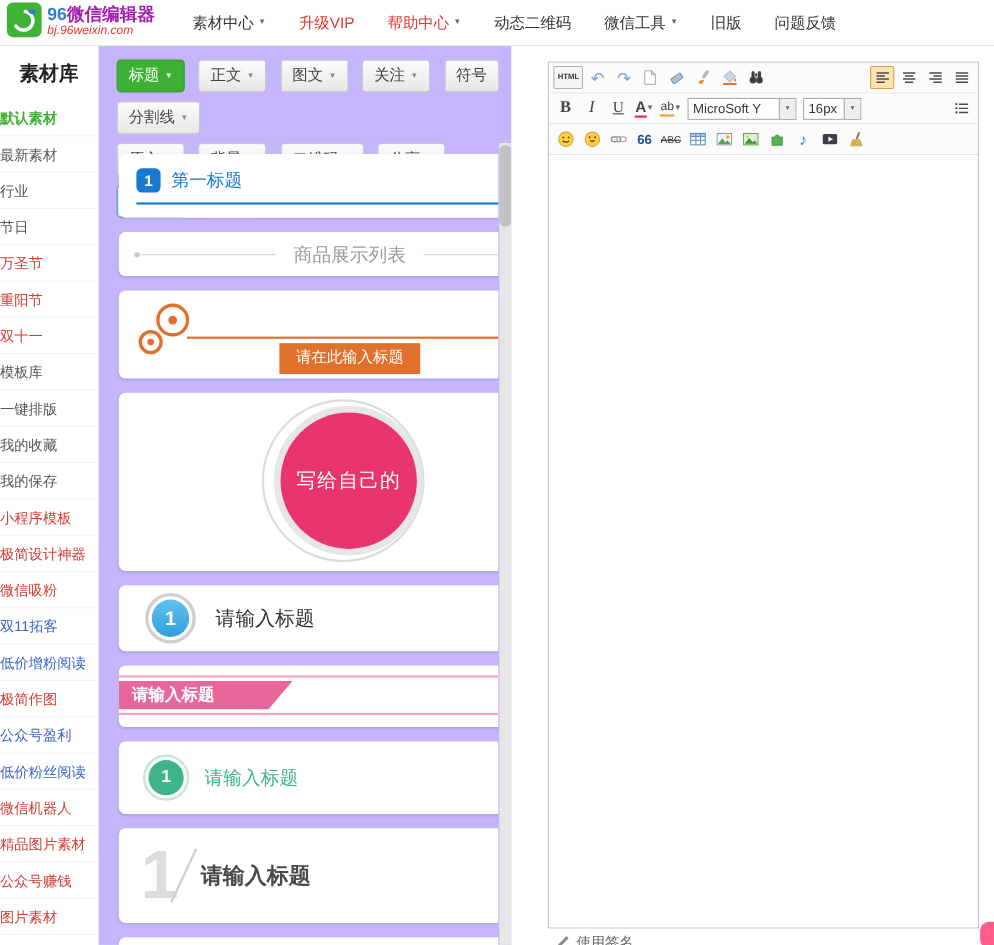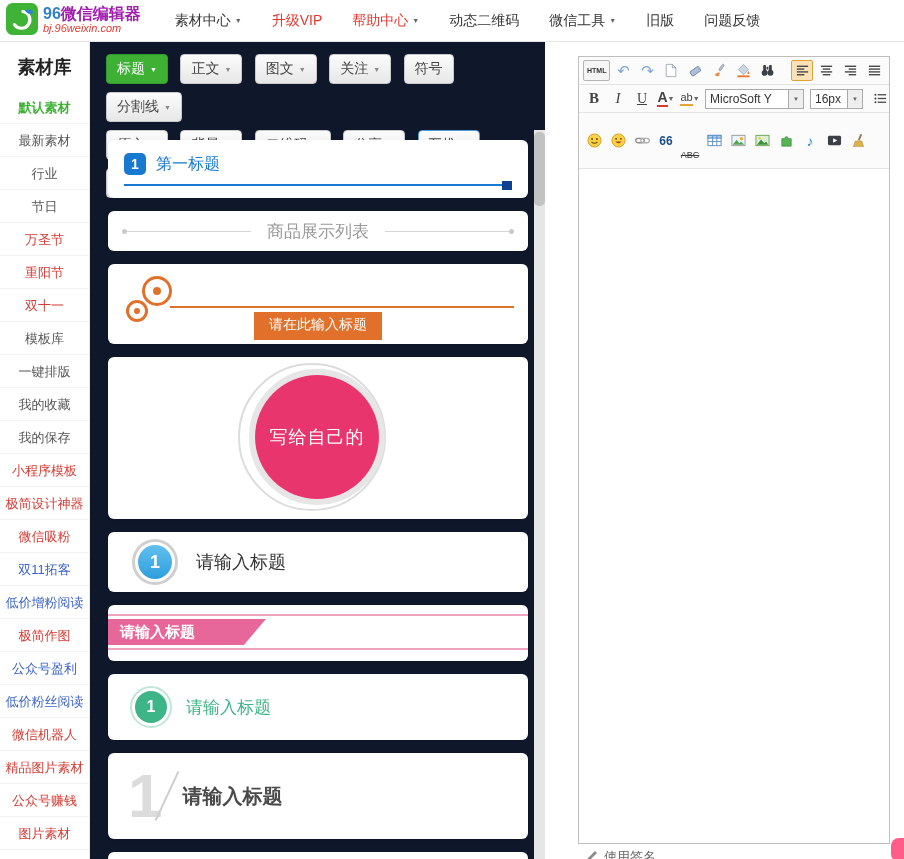--- a/index.html
+++ b/index.html
@@ -18,28 +18,28 @@
   .nav-item { cursor:pointer; display:flex; align-items:center; gap:4px; }
   .nav-item.red { color:#e6372e; }
   .caret { font-size:7px; color:#666; line-height:1; }
 
   
   .main { display:flex; height:817px; }
 
   
   .sidebar { width:90px; border-right:1px solid #e8e8e8; background:#fff; overflow:hidden; }
   .sidebar-title { font-size:18px; font-weight:bold; color:#222; text-align:center; padding:13px 0 12px; }
-  .side-item { height:33px; line-height:33px; text-align:center; font-size:13px; color:#555;
+  .side-item { height:33px; line-height:33px; font-size:13px; color:#555;
     border-bottom:1px solid #f3f3f3; cursor:pointer; white-space:nowrap; }
   .side-item.green { color:#3eb135; font-weight:bold; }
   .side-item.red { color:#d43b33; }
   .side-item.blue { color:#3a62c8; }
 
   
-  .middle { width:455px; background:#0f172a; position:relative; overflow:hidden; }
+  .middle { width:375px; background:#c4b5fd; position:relative; overflow:hidden; }
   .filters { padding:12px 0 2px 16px; }
   .fbtn { display:inline-flex; align-items:center; gap:5px; padding:5px 10px; margin:0 8px 8px 0;
     background:linear-gradient(#fbfbfb,#e7e7e7); border:1px solid #c9c9c9; border-radius:4px;
     font-size:14px; color:#444; cursor:pointer; }
   .fbtn .caret { color:#888; }
   .fbtn.active { background:#3eb135; border-color:#359a2d; color:#fff; }
   .fbtn.active .caret { color:#fff; }
   .fbtn.hl { border-color:#5b9bd5; }
 
   .cards { position:absolute; top:88px; bottom:0; left:0; right:12px; overflow:hidden; padding:10px 0 0 18px; }
@@ -134,21 +134,21 @@
   .tb-btn.active { border-color:#e0a23c; background:#fbe2b6; }
   .tb-html { border:1px solid #b5b5b5; background:#f5f5f5; font-size:7px; font-weight:bold;
     color:#333; padding:0 3px; }
   .tb-undo { color:#7aa5d2; font-size:15px; }
   .tb-b { font-family:"Liberation Serif","DejaVu Serif",serif; font-weight:bold; font-size:15px; }
   .tb-i { font-family:"Liberation Serif","DejaVu Serif",serif; font-style:italic; font-size:15px; }
   .tb-u { font-family:"Liberation Serif","DejaVu Serif",serif; text-decoration:underline; font-size:14px; }
   .tb-a { font-size:14px; font-weight:bold; border-bottom:2px solid #d43b33; line-height:1.1; }
   .tb-ab { font-size:11px; border-bottom:2px solid #e8a33d; line-height:1.1; }
   .tb-quote { color:#1a4e8a; font-weight:bold; font-size:12px; }
-  .tb-strike { font-size:9px; text-decoration:line-through; color:#333;margin-top:28px; }
+  .tb-strike { font-size:9px; text-decoration:line-through; color:#333; }
   .tb-music { color:#2e7fd0; font-size:14px; }
   .spacer { flex:1; }
   .select-box { display:flex; align-items:center; height:20px; border:1px solid #ababab; background:#fff;
     margin:0 2px; cursor:pointer; }
   .select-text { font-size:12px; color:#333; padding:0 4px; overflow:hidden; white-space:nowrap; }
   .select-text.family { width:82px; }
   .select-text.size { width:36px; }
   .select-caret { width:15px; height:100%; border-left:1px solid #ababab; background:#eee;
     display:flex; align-items:center; justify-content:center; }
   .select-caret .caret { font-size:6px; }

